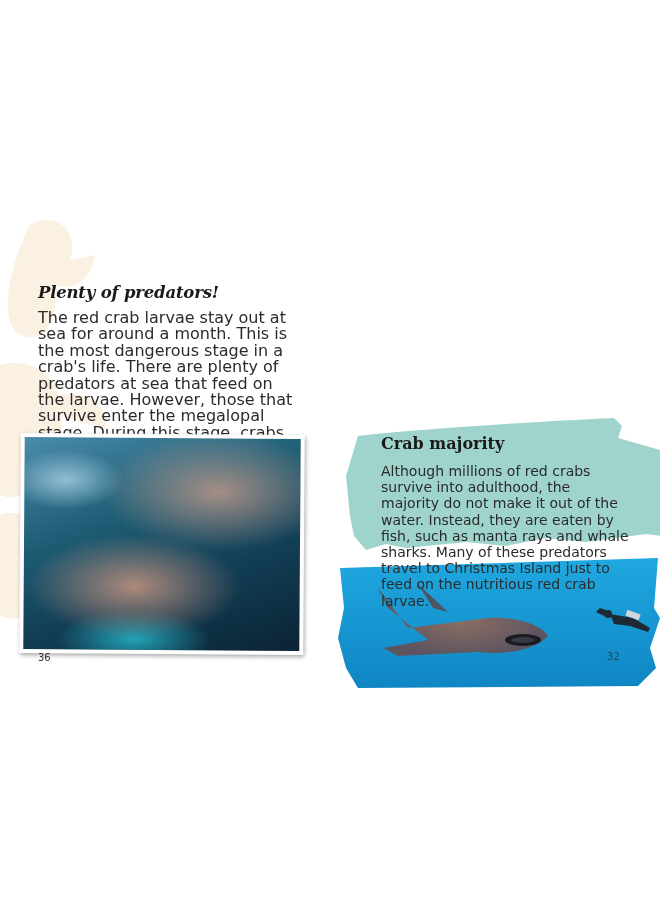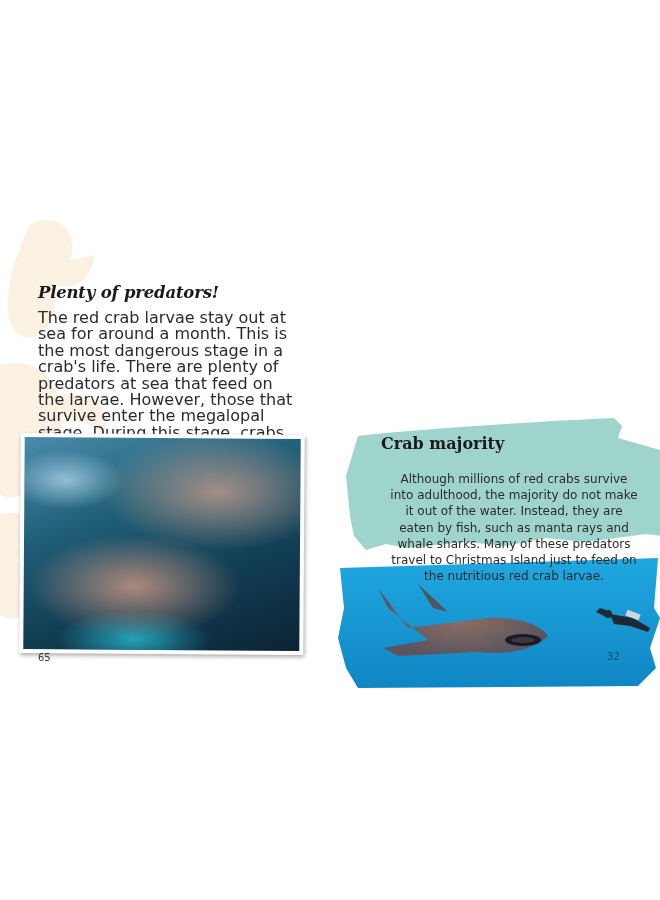--- a/index.html
+++ b/index.html
@@ -18,21 +18,21 @@
      background:
        radial-gradient(ellipse 55% 35% at 40% 70%, rgba(200,150,130,0.85), rgba(200,150,130,0) 70%),
        radial-gradient(ellipse 60% 40% at 70% 25%, rgba(210,160,140,0.75), rgba(210,160,140,0) 70%),
        radial-gradient(ellipse 30% 20% at 15% 20%, rgba(170,210,230,0.8), rgba(170,210,230,0) 70%),
        radial-gradient(ellipse 40% 20% at 40% 95%, rgba(40,190,210,0.8), rgba(40,190,210,0) 70%),
        linear-gradient(160deg, #4a8bab 0%, #1f5f77 35%, #123e55 65%, #0b2334 100%); }
   .pg-num-left { position:absolute; left:38px; top:652px; font-size:10px; color:#333; }
   .teal-box { position:absolute; left:346px; top:416px; width:318px; height:150px; }
   .h-right { position:absolute; left:381px; top:434px; font-family:"DejaVu Serif", serif; font-weight:bold;
              font-size:16px; color:#1a1a1a; margin:0; }
-  .body-teal { position:absolute; left:381px; top:463px; width:250px; font-size:12px; line-height:16.2px; margin:8px; color:#2b2b2b;text-align:center;}
+  .body-teal { position:absolute; left:381px; top:463px; width:250px; font-size:14px; line-height:16.2px; margin:0; color:#2b2b2b;}
   .ocean { position:absolute; left:338px; top:548px; width:322px; height:140px; }
   .pg-num-right { position:absolute; left:607px; top:651px; font-size:10px; color:#1b4d66; }
 </style>
 </head>
 <body>
 
 <svg class="crab-bg" viewBox="0 0 120 420">
   <g fill="#fbf1e3">
     <path d="M30 10 C55 -5 80 15 70 45 L95 40 C90 70 70 75 55 70 C60 110 40 130 20 120 C0 110 5 60 30 10 Z"></path>
     <path d="M0 150 C40 140 70 170 60 220 C50 270 20 290 0 280 Z"></path>
@@ -40,21 +40,21 @@
     <path d="M60 180 C85 175 110 190 105 215 C90 210 75 205 60 200 Z"></path>
   </g>
 </svg>
 
 <section class="page left">
   <h2 class="h-left">Plenty of predators!</h2>
   <p class="body-left">The red crab larvae stay out at sea for around a month. This is the most dangerous stage in a crab's life. There are plenty of predators at sea that feed on the larvae. However, those that survive enter the megalopal stage. During this stage, crabs grow legs and claws and begin to look like adult crabs.</p>
   <figure class="photo-left" style="margin:0;">
     <div class="img" title="Cloud of red crab larvae underwater"></div>
   </figure>
-  <div class="pg-num-left">65</div>
+  <div class="pg-num-left">36</div>
 </section>
 
 <section class="page right">
   
 </section>
 
 <svg class="ocean" viewBox="0 0 322 140" preserveAspectRatio="none">
   <defs>
     <linearGradient id="sea" x1="0" y1="0" x2="0" y2="1">
       <stop offset="0" stop-color="#20a8e0"></stop>

